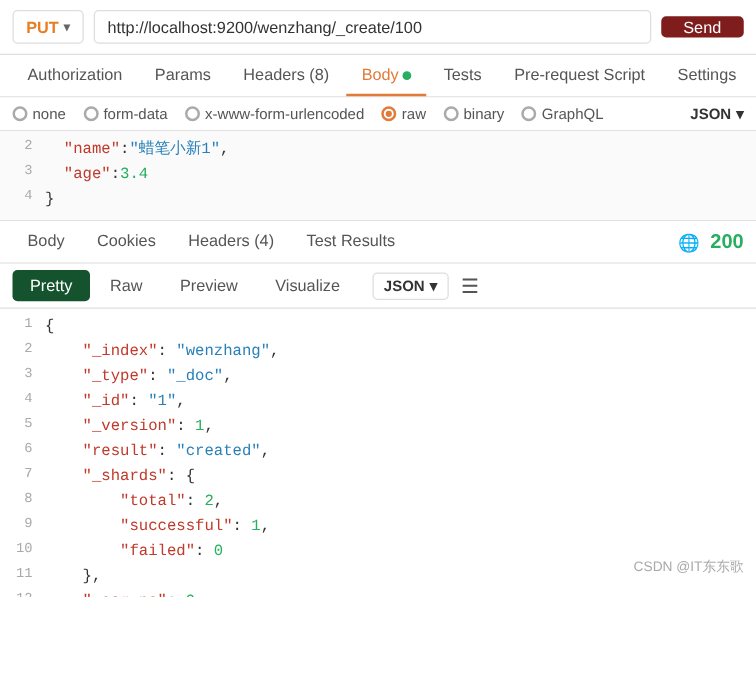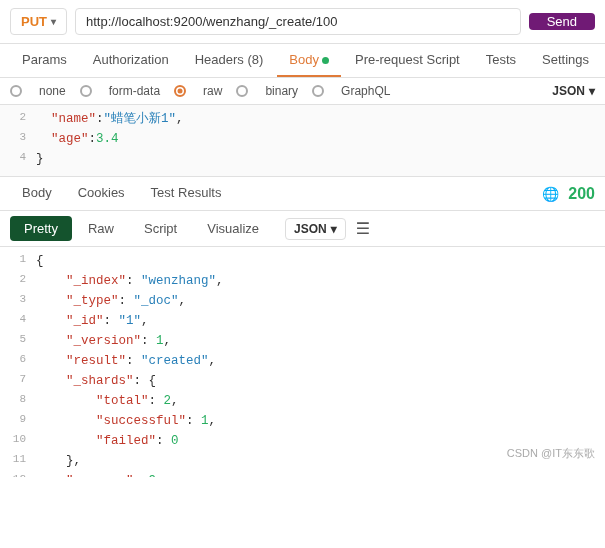--- a/index.html
+++ b/index.html
@@ -32,21 +32,21 @@
       flex: 1;
       padding: 5px 10px;
       border: 1px solid #ddd;
       border-radius: 4px;
       font-size: 13px;
       color: #333;
       outline: none;
     }
     .send-btn {
       padding: 1px 18px;
-      background: #701a75;
+      background: #7f1d1d;
       color: #fff;
       border: none;
       border-radius: 4px;
       font-size: 13px;
       cursor: pointer;
     }
 
     
     .tab-bar {
       display: flex;
@@ -86,21 +86,21 @@
       padding: 6px 10px;
       border-bottom: 1px solid #e0e0e0;
       background: #fff;
       gap: 14px;
       font-size: 12px;
       color: #555;
     }
     .body-options label {
       display: flex;
       align-items: center;
-      gap: 17px;
+      gap: 4px;
       cursor: pointer;
     }
     .radio-dot {
       width: 12px;
       height: 12px;
       border-radius: 50%;
       border: 2px solid #aaa;
       display: inline-block;
     }
     .radio-dot.orange-outline {
@@ -251,39 +251,43 @@
 <div class="url-bar">
   <div class="method-select">
     <span>PUT</span>
     <span class="chevron">▾</span>
   </div>
   <input class="url-input" type="text" value="http://localhost:9200/wenzhang/_create/100" style="">
   <button class="send-btn">Send</button>
 </div>
 
 <div class="tab-bar">
+  <div class="tab">Authorization</div>
   <div class="tab">Params</div>
-  <div class="tab">Authorization</div>
   <div class="tab">Headers (8)</div>
   <div class="tab active">
     <span>Body</span><span class="dot"></span>
   </div>
+  <div class="tab">Tests</div>
   <div class="tab">Pre-request Script</div>
-  <div class="tab">Tests</div>
   <div class="tab">Settings</div>
 </div>
 
 <div class="body-options">
   <label>
     <span class="radio-dot"></span>
     <span>none</span>
   </label>
   <label>
     <span class="radio-dot"></span>
     <span>form-data</span>
+  </label>
+  <label>
+    <span class="radio-dot"></span>
+    <span>x-www-form-urlencoded</span>
   </label>
   <label>
     <span class="radio-dot orange-outline"></span>
     <span>raw</span>
   </label>
   <label>
     <span class="radio-dot"></span>
     <span>binary</span>
   </label>
   <label>
@@ -307,30 +311,31 @@
   </div>
   <div class="code-line">
     <span class="line-num">4</span>
     <span class="line-content brace-color">}</span>
   </div>
 </div>
 
 <div class="response-tab-bar">
   <div class="tab">Body</div>
   <div class="tab">Cookies</div>
+  <div class="tab">Headers (4)</div>
   <div class="tab">Test Results</div>
   <div class="spacer"></div>
   <span class="globe-icon">🌐</span>
   <span class="status-badge">200</span>
 </div>
 
 <div class="response-options">
   <div class="resp-tab active">Pretty</div>
   <div class="resp-tab">Raw</div>
-  <div class="resp-tab">Script</div>
+  <div class="resp-tab">Preview</div>
   <div class="resp-tab">Visualize</div>
   <div class="json-select">
     <span>JSON</span>
     <span>▾</span>
   </div>
   <span class="wrap-icon">☰</span>
 </div>
 
 <div class="response-wrapper">
   <div class="response-code">

